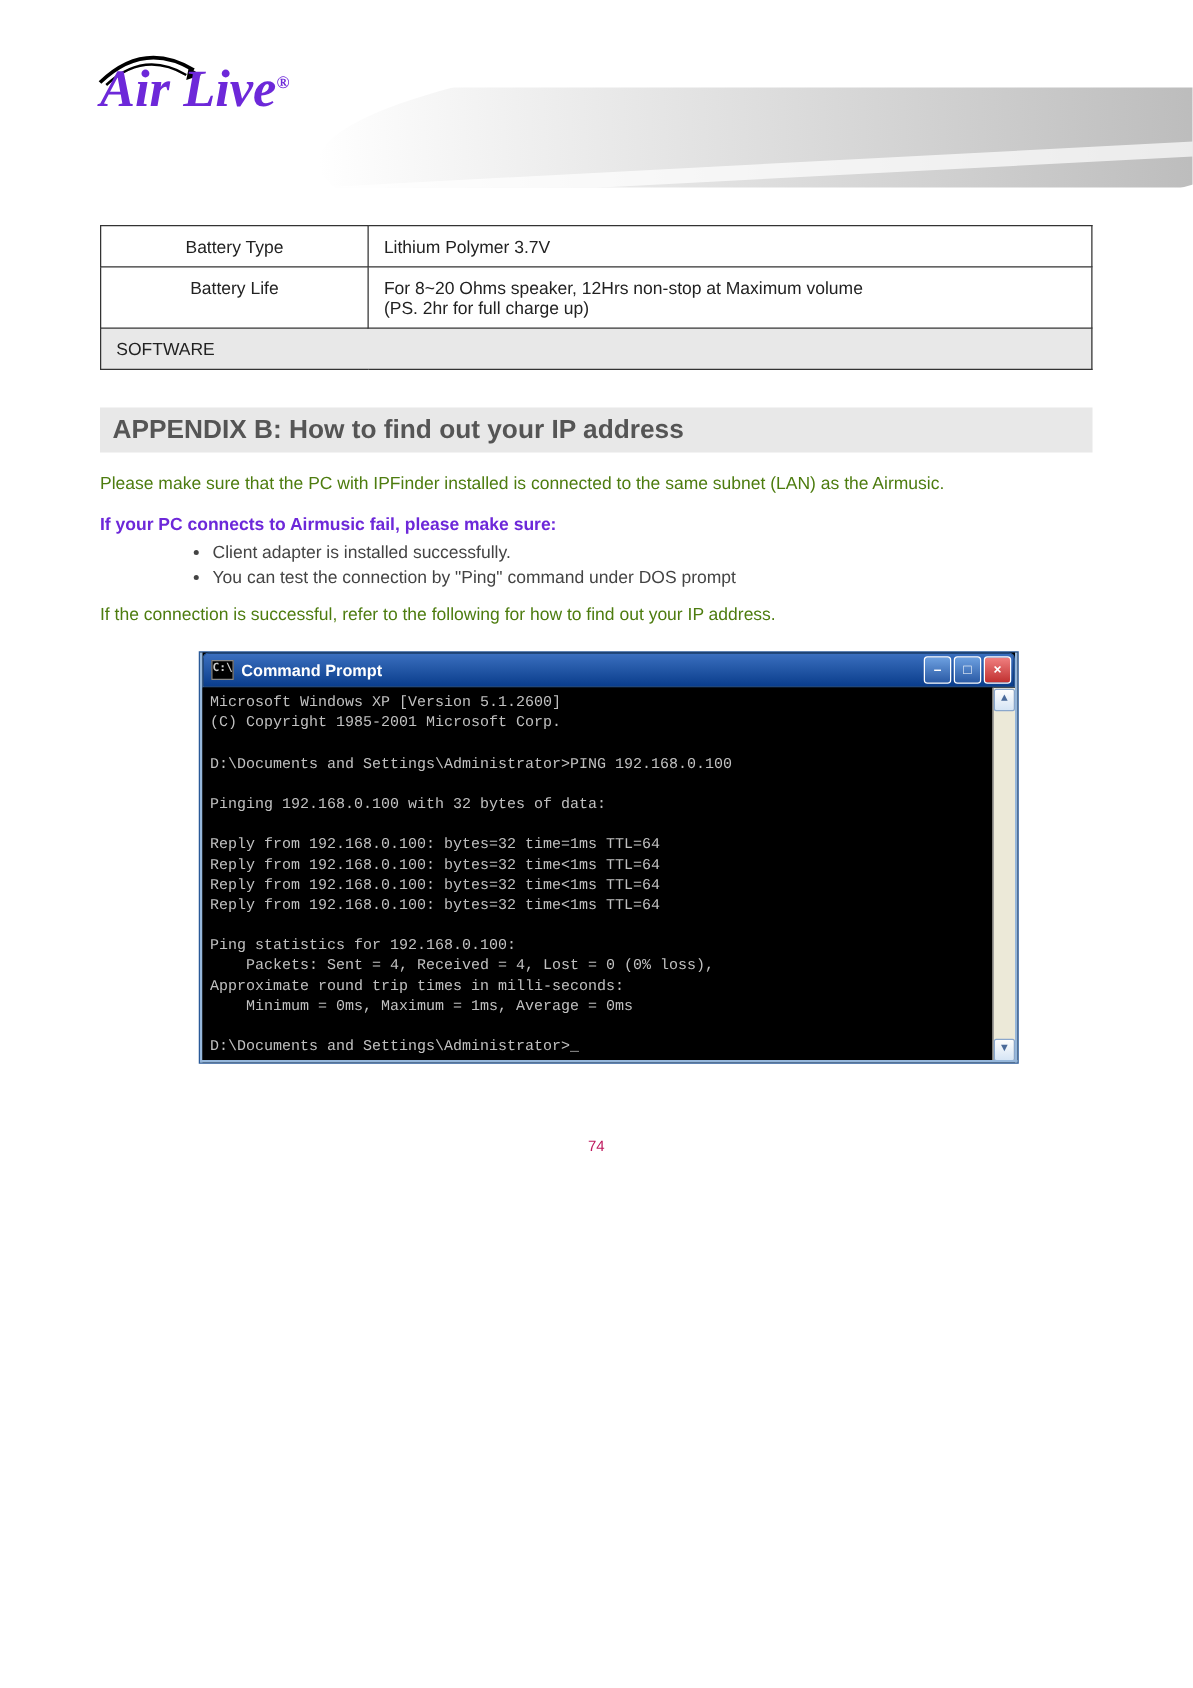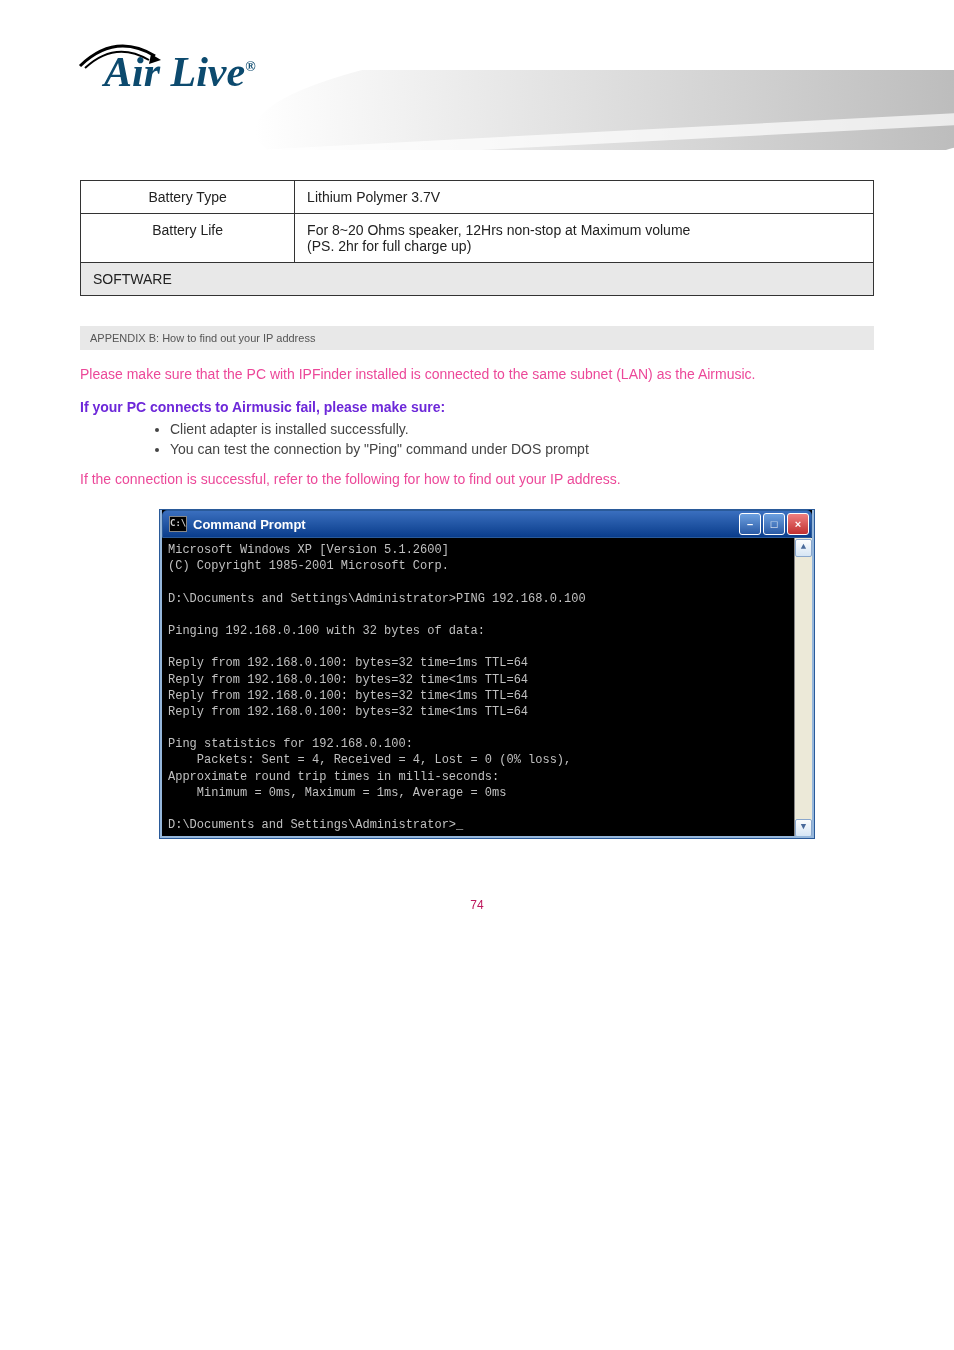--- a/index.html
+++ b/index.html
@@ -22,23 +22,22 @@
   .logo {
     position: absolute;
     left: 0;
     top: 8px;
   }
   .logo-text {
     font-family: Georgia, serif;
     font-size: 42px;
     font-weight: bold;
     font-style: italic;
-    color: #0c4a6e;
-    position: relative;
-    margin-left: 24px;
+    color: #6d28d9;
+    position: relative;
   }
   .logo-arc {
     position: absolute;
     top: -10px;
     left: -5px;
   }
   .logo-reg {
     font-size: 14px;
     vertical-align: super;
     font-style: normal;
@@ -88,28 +87,28 @@
   table.spec .col1 {
     width: 27%;
     text-align: center;
   }
   table.spec .shaded {
     background: #e8e8e8;
   }
   .appendix-heading {
     background: #e8e8e8;
     padding: 6px 10px;
-    font-size: 11px;
-    font-weight: normal;
+    font-size: 21px;
+    font-weight: bold;
     color: #555;
     margin: 30px 0 14px 0;
   }
   p.body {
     font-size: 14px;
-    color: #ec4899;
+    color: #4d7c0f;
     line-height: 1.5;
     margin: 12px 0;
   }
   .sub-head {
     font-size: 14px;
     font-weight: bold;
     color: #6d28d9;
     margin: 14px 0 6px 0;
   }
   ul.bullets {

